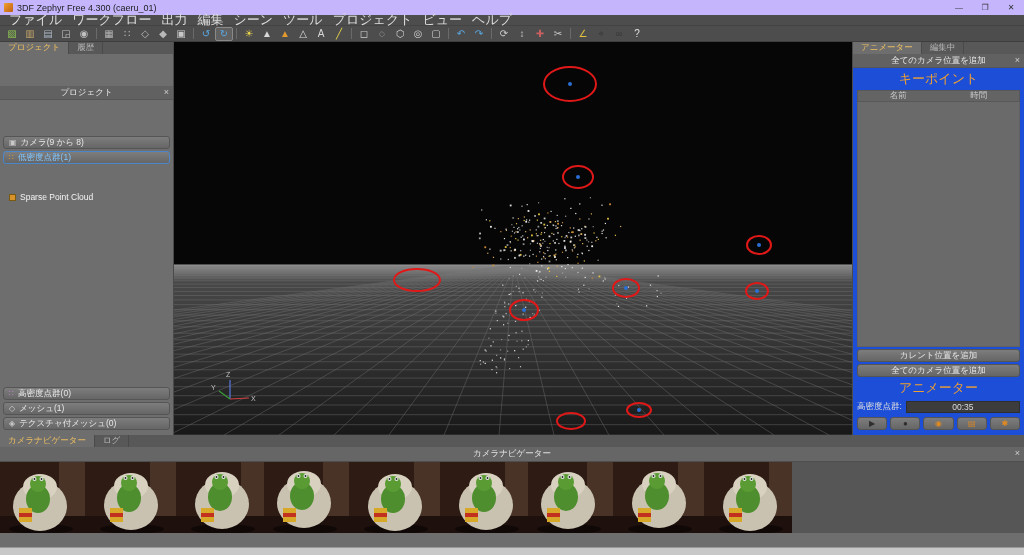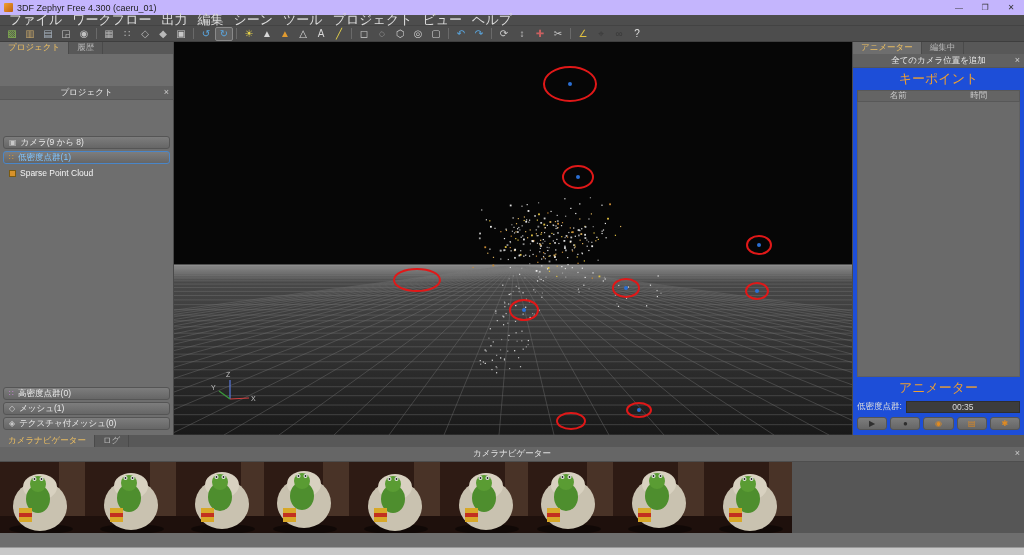--- a/index.html
+++ b/index.html
@@ -23,21 +23,21 @@
   .ptab{padding:0 8px;display:flex;align-items:center;font-size:8.5px;background:#585858;color:#b8b8b8;border-right:1px solid #4a4a4a;white-space:nowrap;}
   .ptab.active{background:#6e6e6e;color:#f0c060;}
   .panel-header{height:14px;background:#616161;display:flex;align-items:center;justify-content:center;position:relative;flex:0 0 auto;border-bottom:1px solid #565656;font-size:8.5px;color:#e8e8e8;}
   .panel-header .close,.nav-header .close{position:absolute;right:4px;top:1px;font-size:9px;color:#ccc;}
   .tree,.left-bottom{padding:4px 3px;display:flex;flex-direction:column;gap:2px;flex:0 0 auto;}
   .left-bottom{padding-bottom:5px;}
   .spacer{flex:1;}
   .tree-bar{height:13px;border-radius:3px;background:linear-gradient(#7d7d7d,#666);border:1px solid #555;display:flex;align-items:center;gap:4px;padding:0 5px;font-size:8.5px;color:#e8e8e8;white-space:nowrap;overflow:hidden;}
   .tree-bar.selected{color:#7fc4ff;border-color:#4a86c8;}
   .tree-ico{font-size:8px;line-height:1;flex:0 0 auto;}
-  .tree-leaf{display:flex;align-items:center;gap:4px;padding:2px 6px;font-size:8.5px;color:#f5f5f5;white-space:nowrap;}
+  .tree-leaf{display:flex;align-items:center;gap:4px;padding:2px 6px;font-size:8.5px;color:#f5f5f5;white-space:nowrap;margin-top:24px;}
   .sq{width:7px;height:7px;flex:0 0 auto;}
   .viewport{width:678px;height:393px;position:relative;background:#000;flex:0 0 auto;}
   .rp-body{display:flex;flex-direction:column;flex:1;padding:0 4px;min-height:0;}
   .orange-label{color:#f0a030;text-align:center;font-size:13px;padding:2px 0;flex:0 0 auto;}
   .kp-cols{height:12px;background:#646464;border:1px solid #585858;display:flex;font-size:8.5px;color:#ccc;flex:0 0 auto;}
   .kp-col{flex:1;display:flex;justify-content:center;align-items:center;font-family:Liberation Serif, serif;}
   .kp-list{flex:1;background:#6a6a6a;border:1px solid #616161;border-top:none;min-height:0;}
   .rp-btn{height:13px;border-radius:3px;background:linear-gradient(#7d7d7d,#666);border:1px solid #555;display:flex;align-items:center;justify-content:center;font-size:8.5px;color:#e8e8e8;margin-top:2px;white-space:nowrap;overflow:hidden;}
   .duration-row{display:flex;align-items:center;gap:4px;padding:2px 0;flex:0 0 auto;font-size:8.5px;color:#ddd;}
   .duration-box{flex:1;background:#3c3c3c;border:1px solid #2e2e2e;color:#ddd;text-align:center;font-size:8.5px;height:12px;line-height:11px;}
@@ -645,23 +645,27 @@
         <span>全てのカメラ位置を追加</span>
         <span class="close">×</span>
       </div>
       <div class="rp-body">
         <div class="orange-label">キーポイント</div>
         <div class="kp-cols">
             <span class="kp-col">名前</span>
             <span class="kp-col">時間</span>
           </div>
         <div class="kp-list"></div>
+        <div>
+            <div class="rp-btn">カレント位置を追加</div>
+            <div class="rp-btn">全てのカメラ位置を追加</div>
+          </div>
         <div class="orange-label">アニメーター</div>
         <div class="duration-row">
-          <span>低密度点群:</span>
+          <span>高密度点群:</span>
           <span class="duration-box">00:35</span>
         </div>
         <div class="transport">
             <div class="t-btn" style="color: rgb(46, 46, 46);">▶</div>
             <div class="t-btn" style="color: rgb(46, 46, 46);">●</div>
             <div class="t-btn" style="color: rgb(224, 138, 32);">◉</div>
             <div class="t-btn" style="color: rgb(224, 138, 32);">▤</div>
             <div class="t-btn" style="color: rgb(224, 138, 32);">✱</div>
           </div>
       </div>

